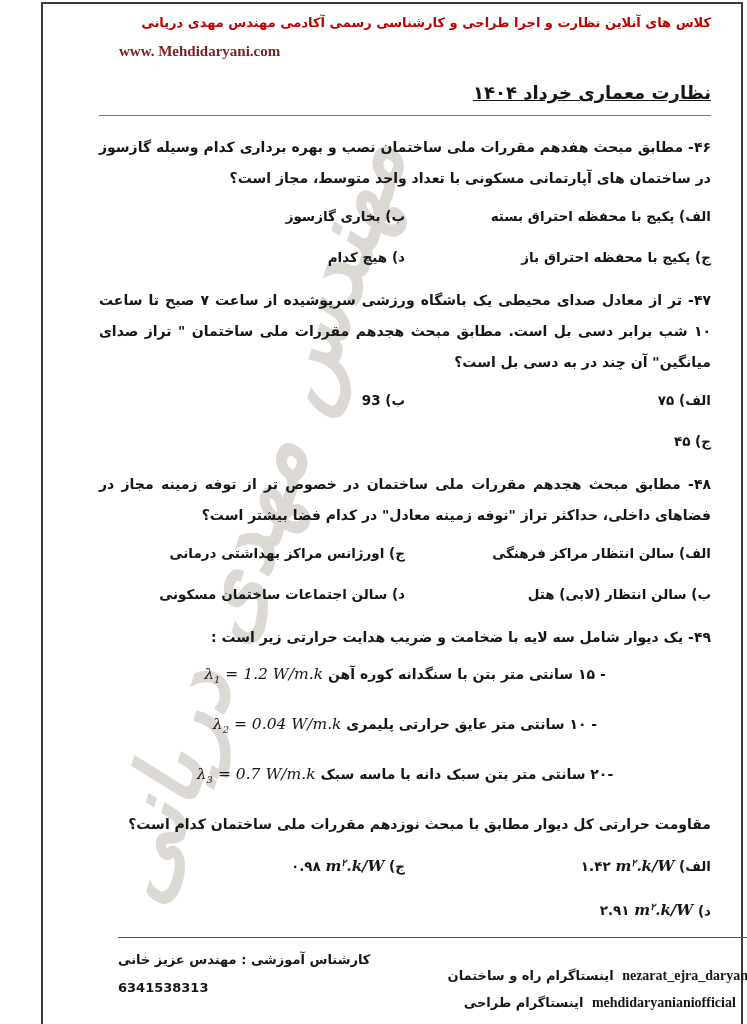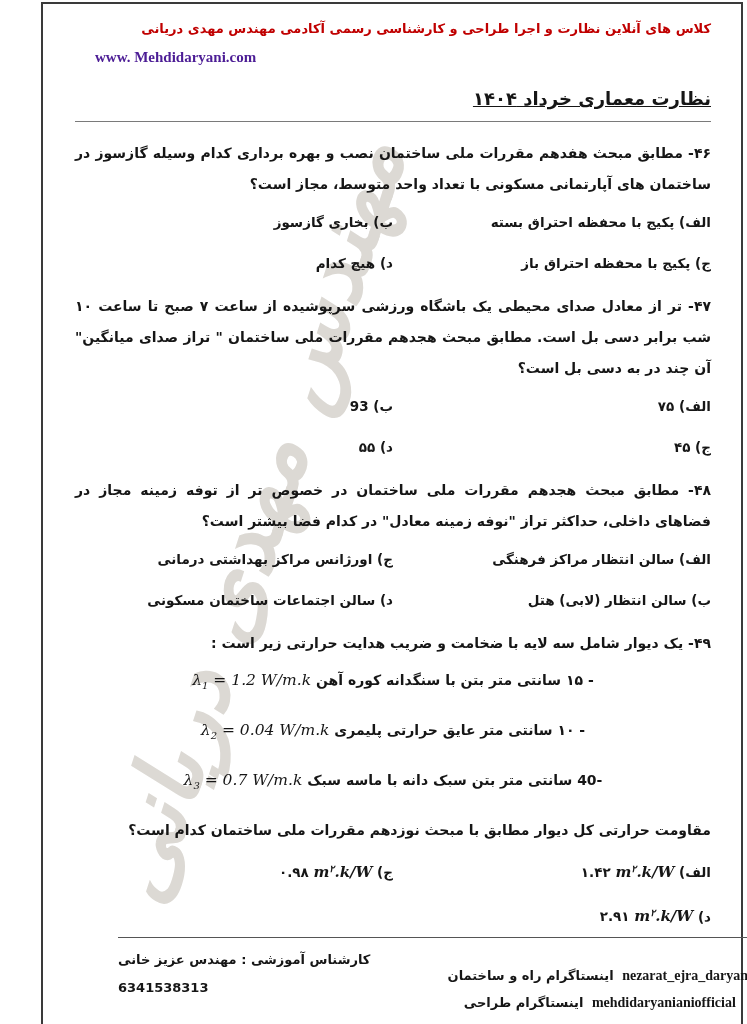--- a/index.html
+++ b/index.html
@@ -10,25 +10,25 @@
   .frame{
     position:absolute;left:41px;top:2px;width:702px;height:1040px;
     border:2px solid #3a3a3a;border-bottom:none;box-sizing:border-box;background:#fff;
   }
   .watermark{
     position:absolute;left:-165px;top:493px;width:730px;height:110px;
     text-align:center;transform:rotate(-72deg);
     font-size:92px;font-weight:bold;font-style:italic;
     color:#dcd9d4;white-space:nowrap;z-index:0;pointer-events:none;line-height:110px;
   }
-  .content{position:relative;z-index:1;padding:16px 30px 0 32px;direction:rtl;}
+  .content{position:relative;z-index:1;padding:10px 30px 0 32px;direction:rtl;margin-left:24px;}
   .banner{color:#c00000;font-weight:bold;font-size:13px;text-align:right;line-height:18px;}
   .website{
     direction:ltr;text-align:left;font-family:"Liberation Serif","DejaVu Serif",serif;
-    font-weight:bold;font-size:15px;margin-top:10px;padding-left:20px;line-height:18px;color:#4c1d95;
+    font-weight:bold;font-size:15px;margin-top:10px;padding-left:20px;line-height:18px;color:#7f1d1d;
   }
   .title{font-size:18px;font-weight:bold;text-align:right;margin-top:20px;line-height:26px;text-decoration:underline;}
   .divider{border:none;border-top:1.6px solid #7a7a7a;margin:9px 0 0 0;}
   .q{margin-top:16px;}
   .q-text{margin:0;font-weight:bold;font-size:14px;line-height:31px;text-align:justify;}
   .closing{margin-top:10px;text-align:right;}
   .opts{display:grid;grid-template-columns:1fr 1fr;row-gap:17px;margin-top:10px;}
   .opt{font-size:13.5px;line-height:24px;text-align:right;font-weight:bold;}
   .layers{margin-top:6px;}
   .layer-line{text-align:center;line-height:30px;margin-bottom:14px;font-weight:bold;font-size:14px;}
@@ -68,38 +68,37 @@
             <div class="opt"><span class="opt-key">ج)</span> <span class="opt-text">پکیج با محفظه احتراق باز</span></div>
             <div class="opt"><span class="opt-key">د)</span> <span class="opt-text">هیچ کدام</span></div>
           </div>
         </section>
         <section class="q">
           <p class="q-text">۴۷- تر از معادل صدای محیطی یک باشگاه ورزشی سرپوشیده از ساعت ۷ صبح تا ساعت ۱۰ شب برابر دسی بل است. مطابق مبحث هجدهم مقررات ملی ساختمان " تراز صدای میانگین" آن چند در به دسی بل است؟</p>
           <div class="opts">
             <div class="opt"><span class="opt-key">الف)</span> <span class="opt-text">۷۵</span></div>
             <div class="opt"><span class="opt-key">ب)</span> <span class="opt-text">93</span></div>
             <div class="opt"><span class="opt-key">ج)</span> <span class="opt-text">۴۵</span></div>
-            <div class="opt"><span class="opt-key">د)</span> <span class="opt-text">۵۵</span></div>
           </div>
         </section>
         <section class="q">
           <p class="q-text">۴۸- مطابق مبحث هجدهم مقررات ملی ساختمان در خصوص تر از توفه زمینه مجاز در فضاهای داخلی، حداکثر تراز "نوفه زمینه معادل" در کدام فضا بیشتر است؟</p>
           <div class="opts">
             <div class="opt"><span class="opt-key">الف)</span> <span class="opt-text">سالن انتظار مراکز فرهنگی</span></div>
             <div class="opt"><span class="opt-key">ج)</span> <span class="opt-text">اورژانس مراکز بهداشتی درمانی</span></div>
             <div class="opt"><span class="opt-key">ب)</span> <span class="opt-text">سالن انتظار (لابی) هتل</span></div>
             <div class="opt"><span class="opt-key">د)</span> <span class="opt-text">سالن اجتماعات ساختمان مسکونی</span></div>
           </div>
         </section>
         <section class="q">
           <p class="q-text">۴۹- یک دیوار شامل سه لایه با ضخامت و ضریب هدایت حرارتی زیر است :</p>
           <div class="layers">
             <div class="layer-line"><span class="layer-text">- ۱۵ سانتی متر بتن با سنگدانه کوره آهن</span> <span class="math" dir="ltr"><span>λ</span><sub>1</sub><span> = 1.2 W/m.k</span></span></div>
             <div class="layer-line"><span class="layer-text">- ۱۰ سانتی متر عایق حرارتی پلیمری</span> <span class="math" dir="ltr"><span>λ</span><sub>2</sub><span> = 0.04 W/m.k</span></span></div>
-            <div class="layer-line"><span class="layer-text">-40 سانتی متر بتن سبک دانه با ماسه سبک</span> <span class="math" dir="ltr"><span>λ</span><sub>3</sub><span> = 0.7 W/m.k</span></span></div>
+            <div class="layer-line"><span class="layer-text">-۲۰ سانتی متر بتن سبک دانه با ماسه سبک</span> <span class="math" dir="ltr"><span>λ</span><sub>3</sub><span> = 0.7 W/m.k</span></span></div>
           </div>
           <p class="q-text closing">مقاومت حرارتی کل دیوار مطابق با مبحث نوزدهم مقررات ملی ساختمان کدام است؟</p>
           <div class="opts">
             <div class="opt"><span class="opt-key">الف)</span> <span class="opt-val" dir="ltr">۱.۴۲ <span class="unit">m</span><sup>۲</sup><span class="unit">.k/W</span></span></div>
             <div class="opt"><span class="opt-key">ج)</span> <span class="opt-val" dir="ltr">۰.۹۸ <span class="unit">m</span><sup>۲</sup><span class="unit">.k/W</span></span></div>
             <div class="opt"><span class="opt-key">د)</span> <span class="opt-val" dir="ltr">۲.۹۱ <span class="unit">m</span><sup>۲</sup><span class="unit">.k/W</span></span></div>
           </div>
         </section>
       </div>
   </div>

